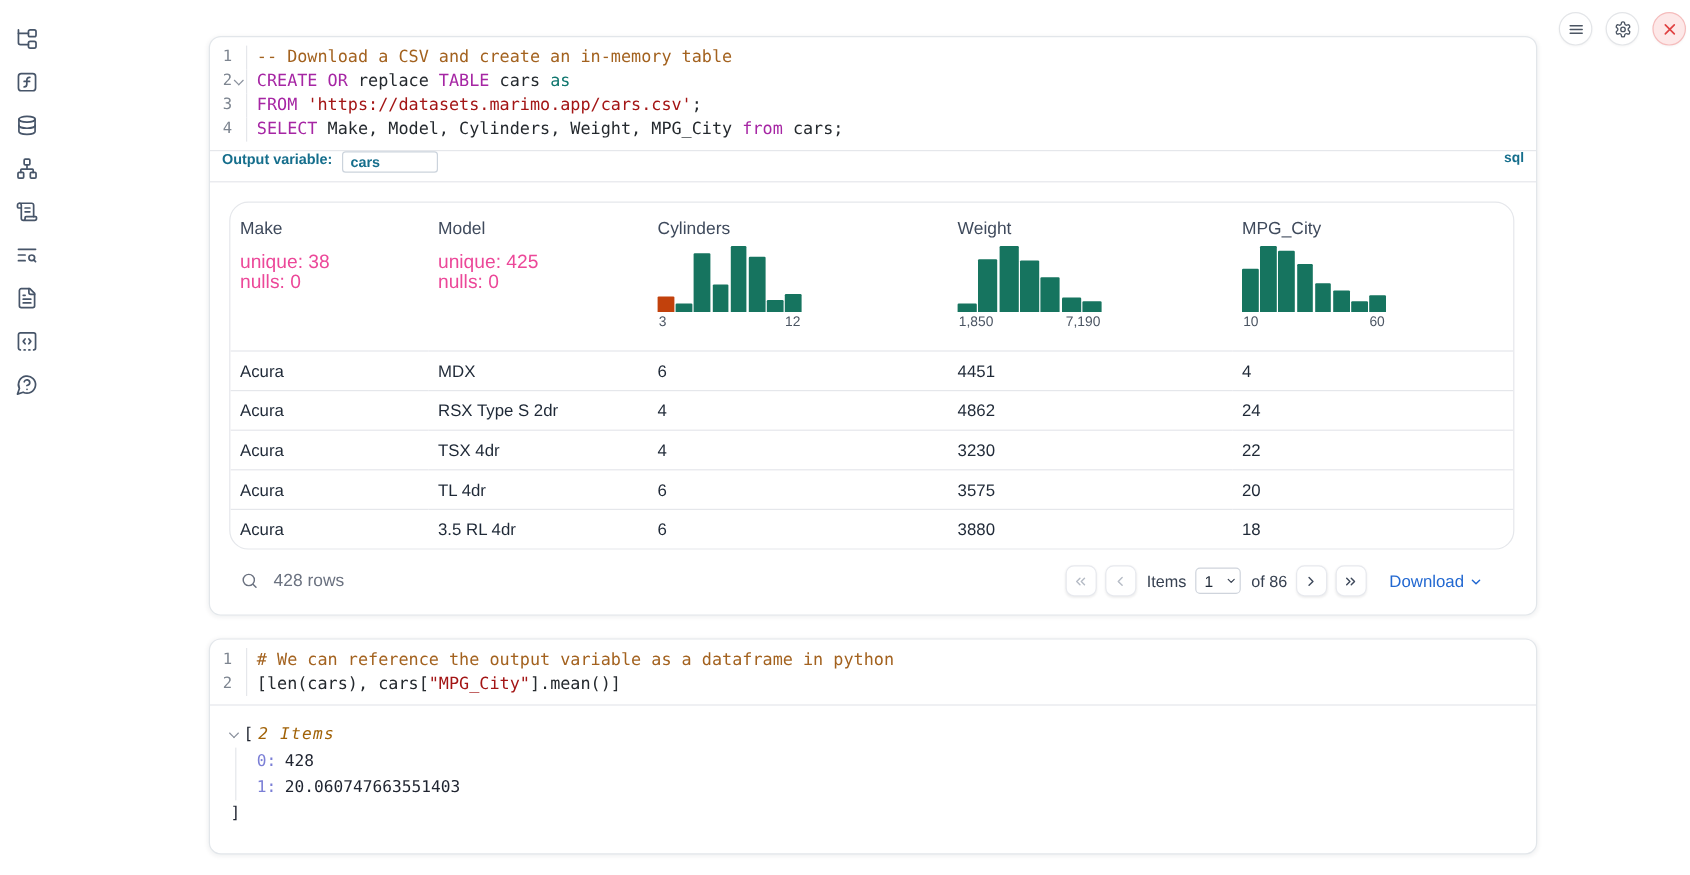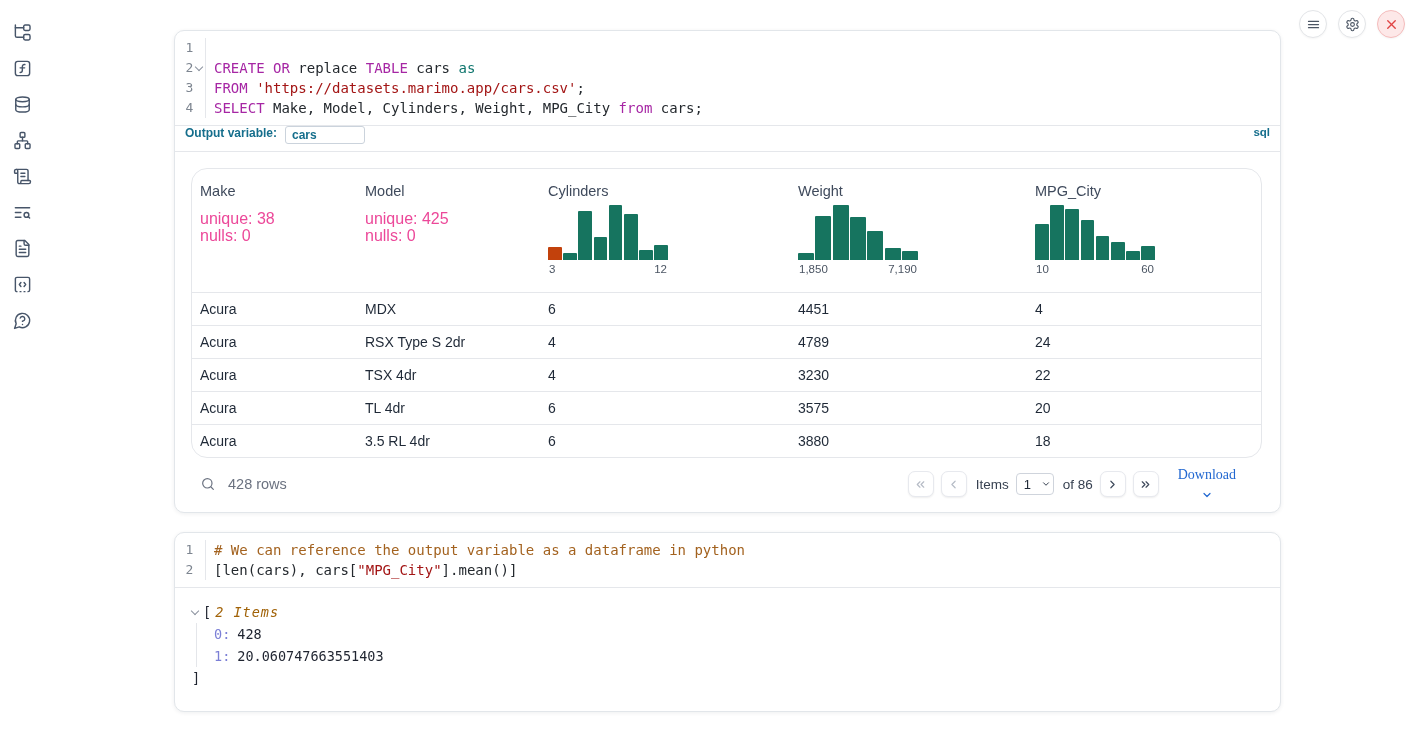--- a/index.html
+++ b/index.html
@@ -79,21 +79,21 @@
   .pg-btn svg { width:13px; height:13px; }
   .pg-btn.disabled { color:#b6bcc6; }
   .pg-label { font-size:13.5px; color:#374151; margin:0 0 0 9px; }
   .select-wrap { position:relative; margin-left:7px; display:inline-flex; }
   .select-wrap select { appearance:none; -webkit-appearance:none; width:38px; height:22px;
     border:1px solid #cfd4dc; border-radius:4px; background:#fff; font-size:13px; color:#1f2937;
     padding:0 0 0 7px; cursor:pointer; }
   .sel-caret { position:absolute; right:3px; top:6px; width:10px; height:10px; color:#374151; pointer-events:none; }
   .download-btn { margin-left:19px; margin-right:26px; border:none; background:transparent;
     color:#2268d1; font-size:14px; display:flex; align-items:center; gap:4px; cursor:pointer;
-    font-family:Liberation Serif, serif;flex-direction:column; }
+    font-family:Liberation Sans, sans-serif; }
   .download-btn svg { width:12px; height:12px; margin-top:2px; }
 
   
   .code-block.with-divider { border-bottom:1px solid #e5e7eb; }
   .tree-output { padding:13px 16px 22px 17px;
     font-family:"DejaVu Sans Mono", monospace; font-size:13.5px; color:#1f2430; }
   .tree-line { height:22px; display:flex; align-items:center; }
   .tree-chev { margin-right:5px; margin-top:-3px; cursor:pointer; }
   .bracket { color:#1f2430; }
   .items-label { color:#a16207; font-style:italic; margin-left:4px; letter-spacing:1px; }
@@ -199,21 +199,21 @@
         <path d="M18 6 6 18"></path>
         <path d="m6 6 12 12"></path>
       </svg>
   </button>
 </div>
 
 <main>
 
   <section class="cell">
     <div class="code-block" id="code1">
-        <div class="code-line"><span class="gutter"><span class="ln">1</span><span class="fold"></span></span></div>
+        <div class="code-line"><span class="gutter"><span class="ln">1</span><span class="fold"></span></span><span class="code-text"><span class="tok-cm">-- Download a CSV and create an in-memory table</span></span></div>
         <div class="code-line"><span class="gutter"><span class="ln">2</span><span class="fold"><span class="chev" style="margin-top: -3px;"></span></span></span><span class="code-text"><span class="tok-kw">CREATE OR</span><span class="tok-pl"> replace </span><span class="tok-kw">TABLE</span><span class="tok-pl"> cars </span><span class="tok-kw2">as</span></span></div>
         <div class="code-line"><span class="gutter"><span class="ln">3</span><span class="fold"></span></span><span class="code-text"><span class="tok-kw">FROM</span><span class="tok-pl"> </span><span class="tok-st">'https://datasets.marimo.app/cars.csv'</span><span class="tok-pl">;</span></span></div>
         <div class="code-line"><span class="gutter"><span class="ln">4</span><span class="fold"></span></span><span class="code-text"><span class="tok-kw">SELECT</span><span class="tok-pl"> Make, Model, Cylinders, Weight, MPG_City </span><span class="tok-kw">from</span><span class="tok-pl"> cars;</span></span></div>
       </div>
 
     <div class="outvar-row">
       <span class="outvar-label">Output variable:</span>
       <input class="outvar-input" value="cars" style="">
       <span class="lang-label">sql</span>
     </div>
@@ -307,21 +307,21 @@
                 <td>Acura</td>
                 <td>MDX</td>
                 <td>6</td>
                 <td>4451</td>
                 <td>4</td>
               </tr>
               <tr>
                 <td>Acura</td>
                 <td>RSX Type S 2dr</td>
                 <td>4</td>
-                <td>4789</td>
+                <td>4862</td>
                 <td>24</td>
               </tr>
               <tr>
                 <td>Acura</td>
                 <td>TSX 4dr</td>
                 <td>4</td>
                 <td>3230</td>
                 <td>22</td>
               </tr>
               <tr>

